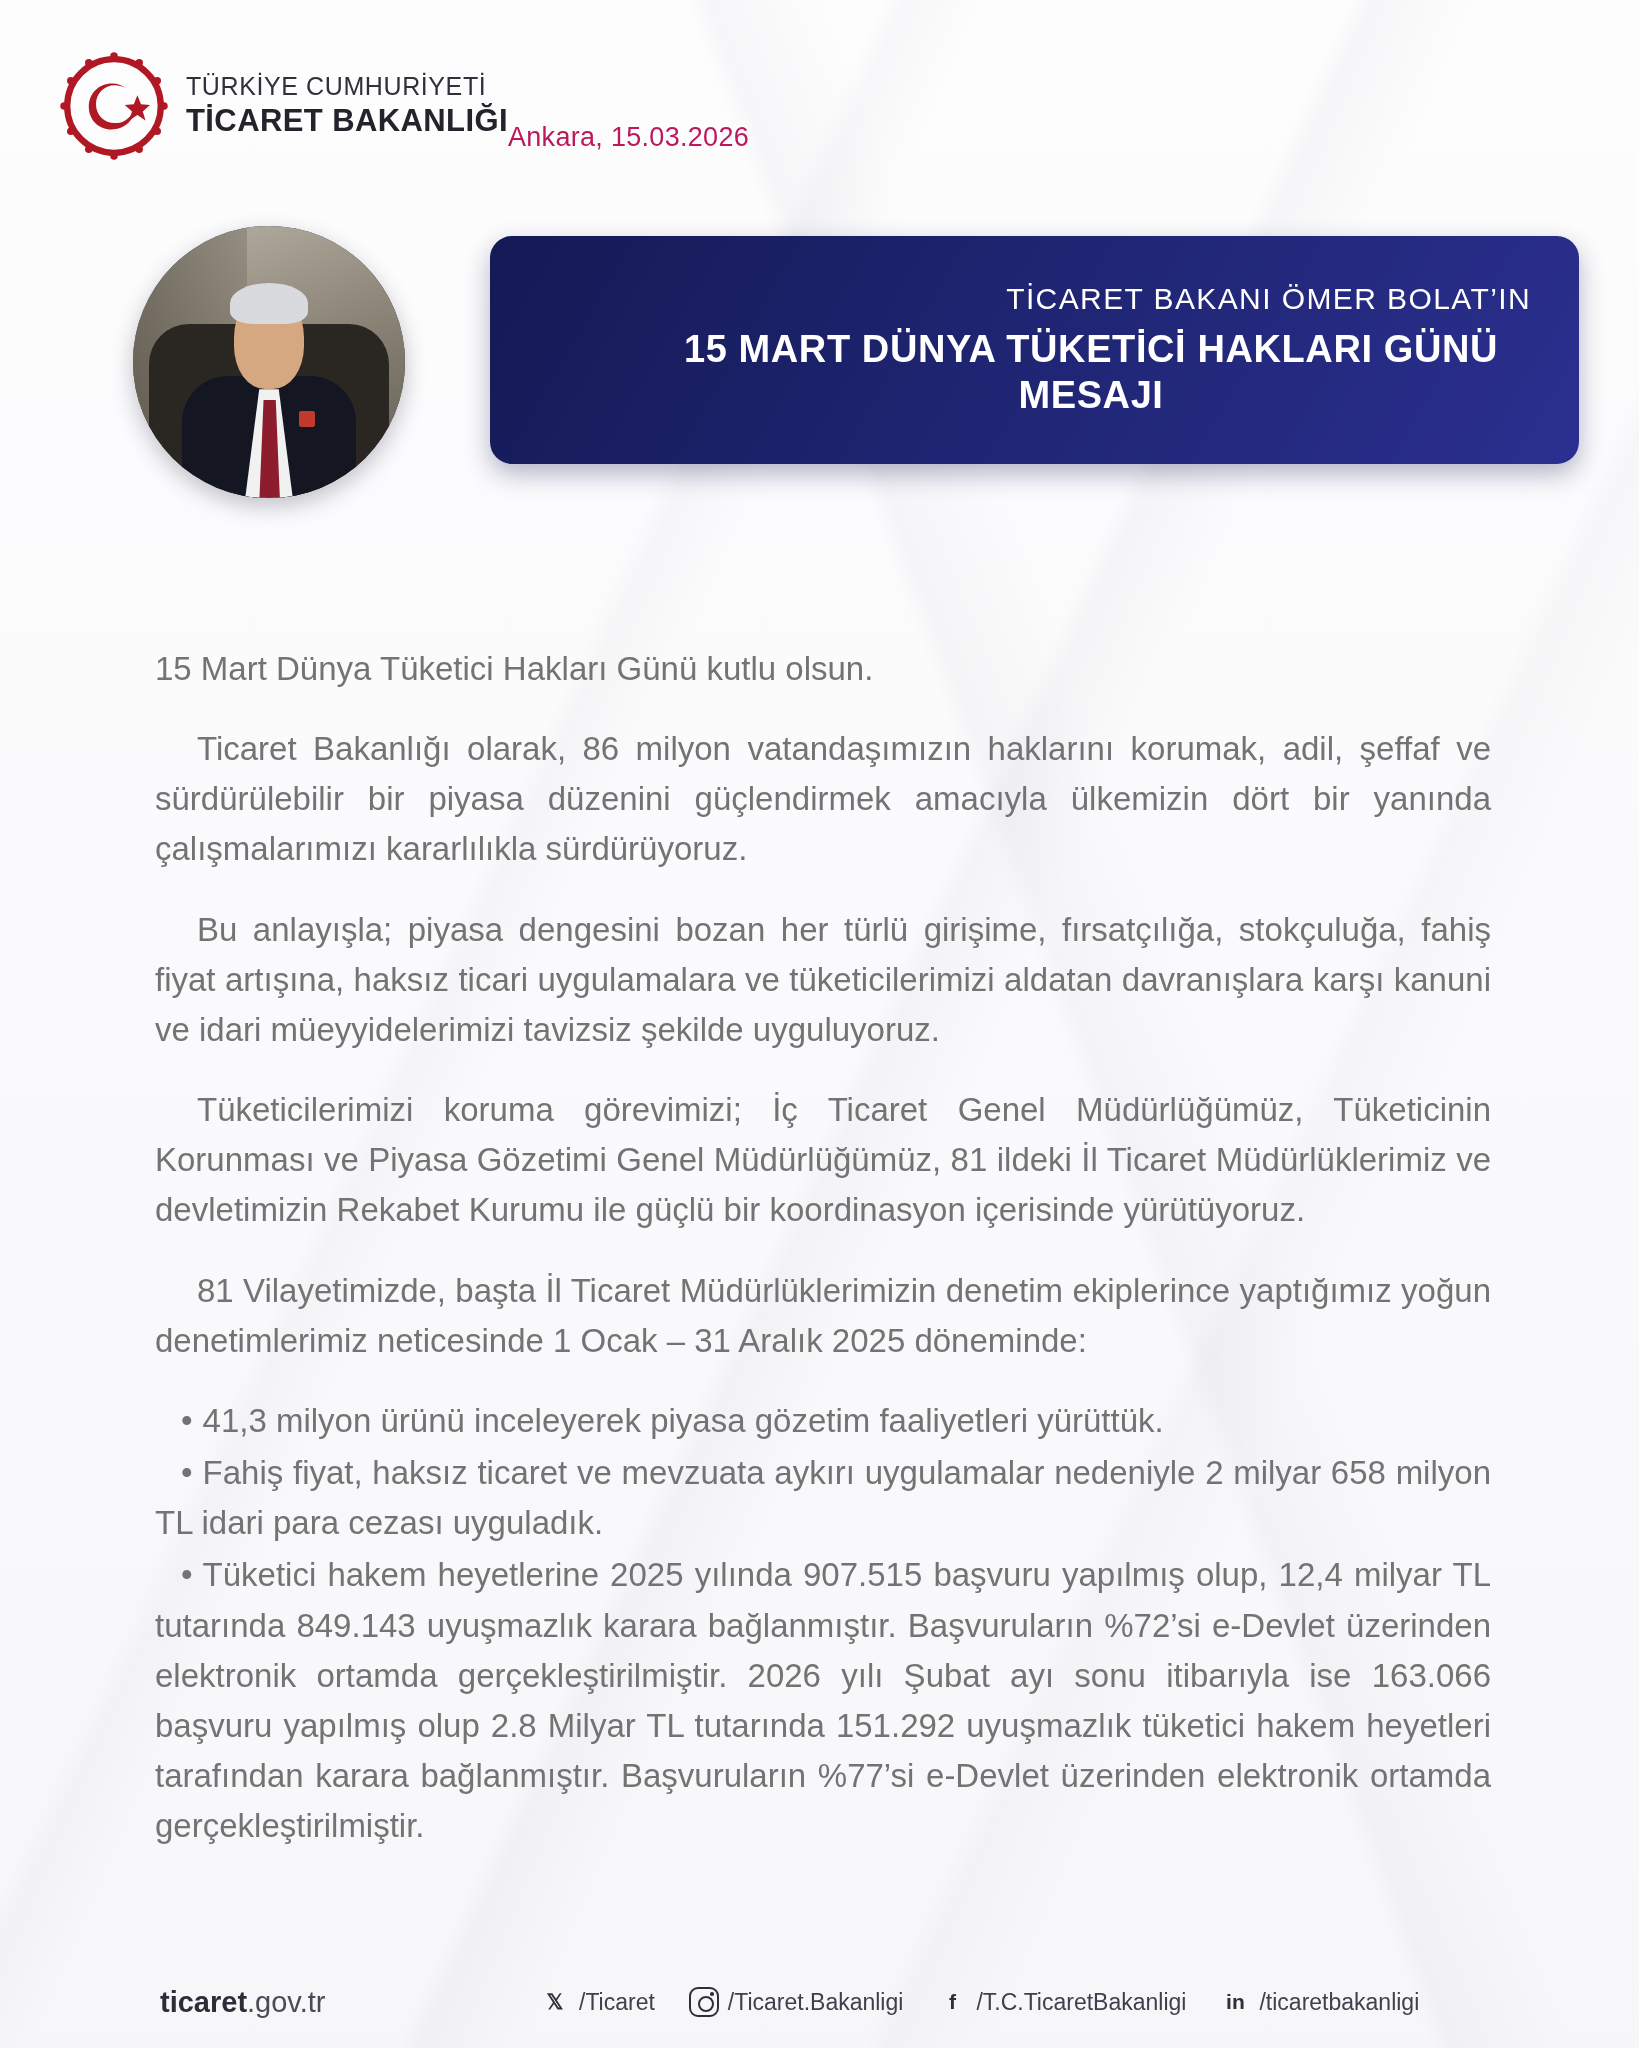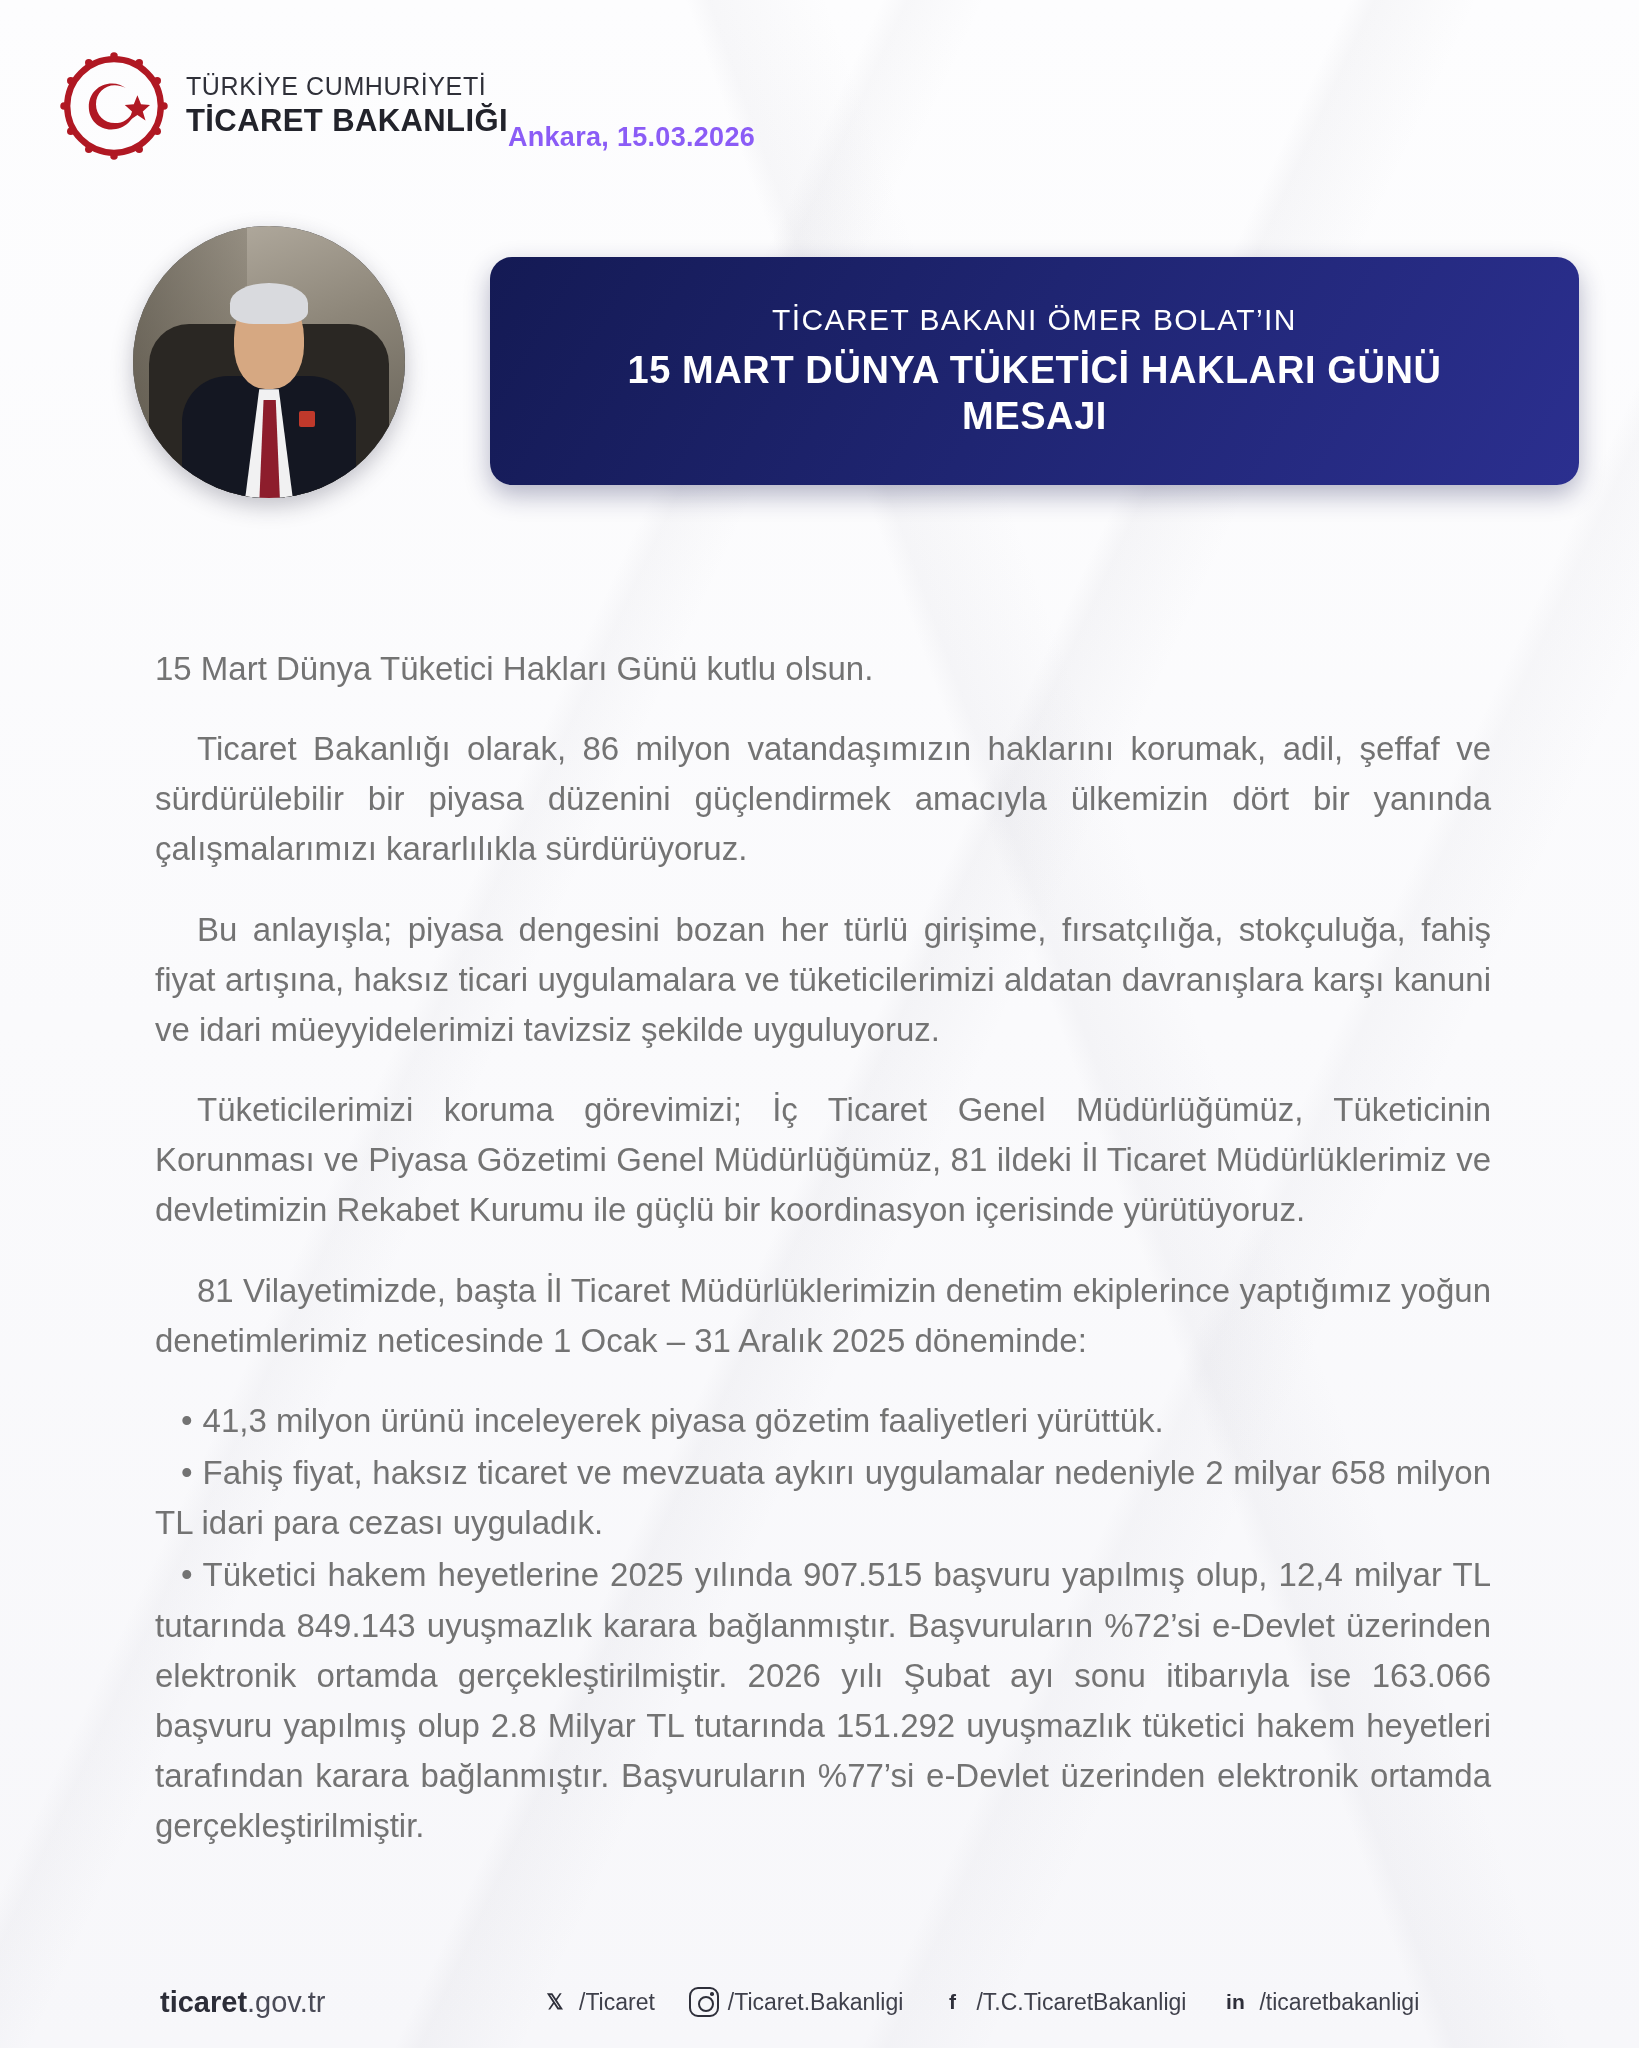--- a/index.html
+++ b/index.html
@@ -42,21 +42,21 @@
   .crest { width: 108px; height: 108px; position: relative; flex: none; }
   .brand-text { line-height: 1.18; }
   .brand-line1 {
     font-size: 25px; letter-spacing: 0.6px; color: #2f3039; font-weight: 500;
   }
   .brand-line2 {
     font-size: 31px; letter-spacing: 0.4px; color: #22232b; font-weight: 700;
     margin-top: 2px;
   }
   .date {
-    font-size: 27px; color: #8b5cf6; font-weight: 700; margin-top: 70px;
+    font-size: 27px; color: #be185d; font-weight: 400; margin-top: 70px;
     letter-spacing: 0.3px;
   }
 
   
   .hero { position: absolute; top: 226px; left: 60px; right: 60px; height: 310px; }
   .portrait {
     position: absolute;
     left: 73px; top: 0;
     width: 272px; height: 272px;
     border-radius: 50%;
@@ -104,23 +104,22 @@
   }
 
   .banner {
     position: absolute;
     left: 430px; right: 0; top: 10px;
     height: 228px;
     border-radius: 22px;
     background: linear-gradient(120deg, #141a54 0%, #1f2572 48%, #2b2f8f 100%);
     box-shadow: 0 10px 26px rgba(25,28,80,0.32);
     display: flex; flex-direction: column;
-    align-items: center; justify-content: center;
-    padding: 14px 19px;
-    margin-top: 21px;
+    align-items: flex-end; justify-content: center;
+    padding: 14px 48px;
   }
   .banner-l1 {
     color: #ffffff; font-size: 30px; letter-spacing: 1.4px; font-weight: 500;
     text-align: center;
   }
   .banner-l2 {
     color: #ffffff; font-size: 38px; letter-spacing: 0.6px; font-weight: 800;
     text-align: center; margin-top: 10px; line-height: 1.22;
     max-width: 880px;
   }

